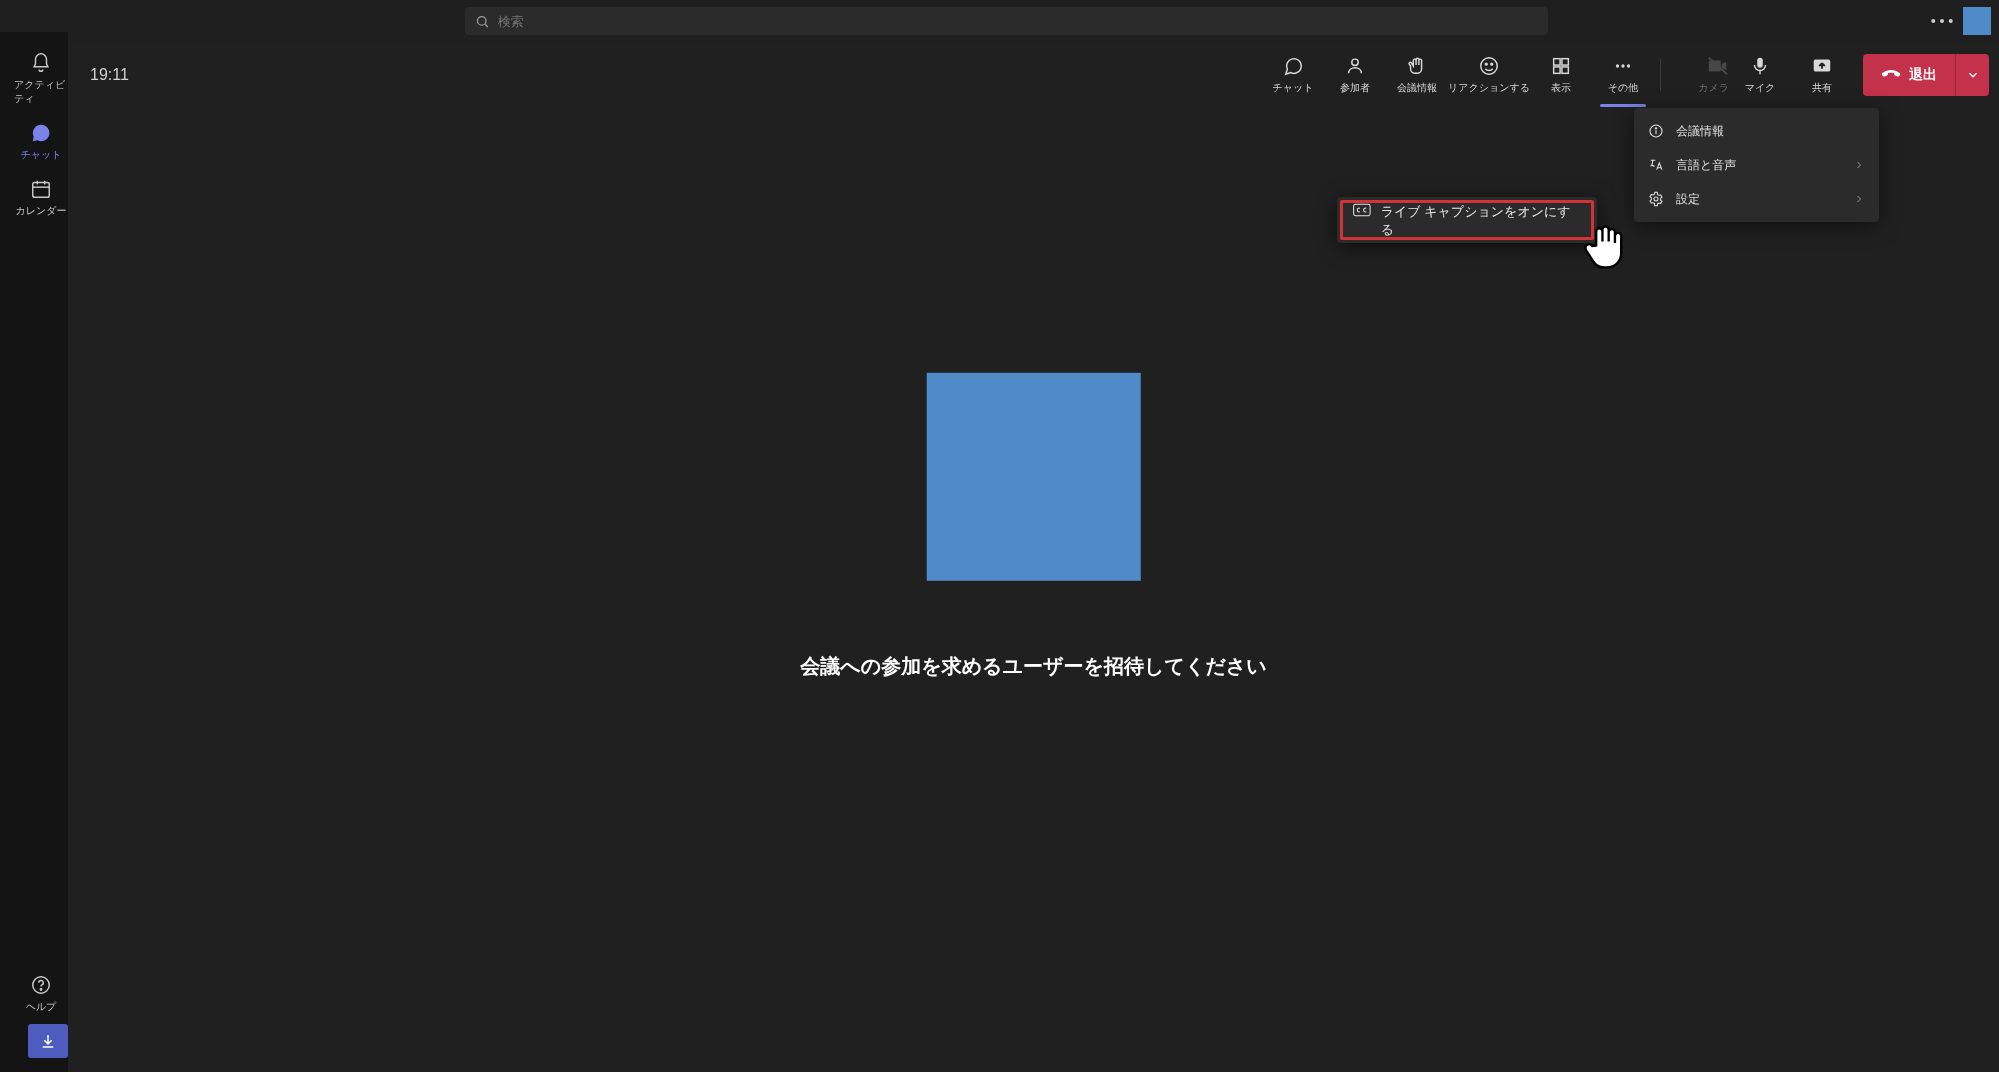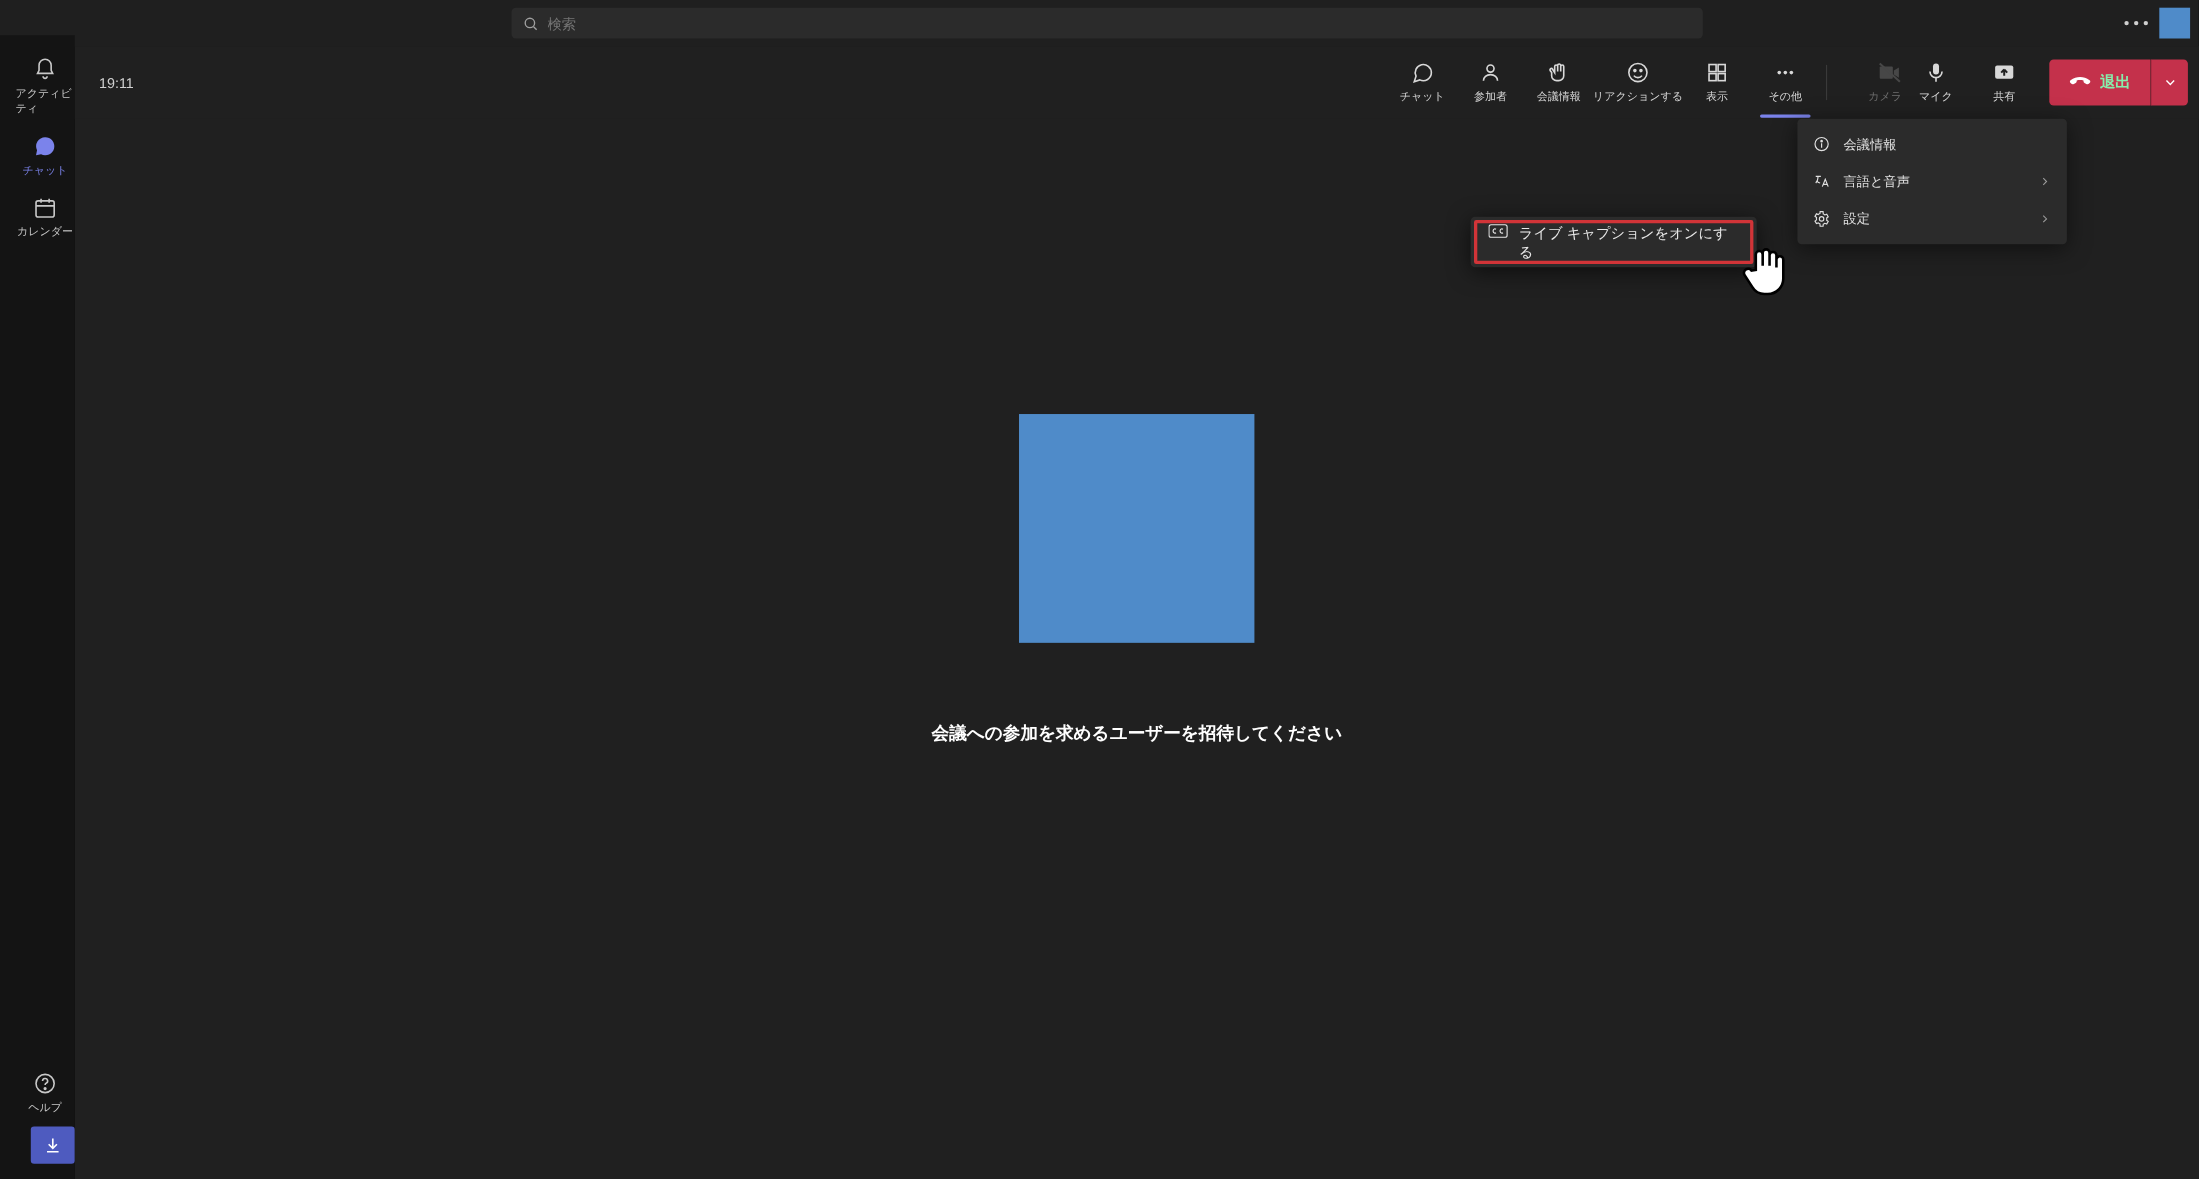--- a/index.html
+++ b/index.html
@@ -19,52 +19,52 @@
 .rail-item svg { width:22px; height:22px; margin-bottom:4px; }
 .rail-item.active { color:#7b83eb; }
 .rail-item.active .chat-bubble { fill:#7b83eb; }
 .rail-spacer { flex:1; }
 .rail-download { width:40px; height:34px; background:#4e5bbf; border-radius:3px; display:flex; align-items:center; justify-content:center; margin-bottom:14px; cursor:pointer; }
 .rail-download svg { width:18px; height:18px; }
 
 
 .meeting { position:absolute; top:42px; left:68px; right:0; bottom:0; background:#202020; }
 .meeting-bar { height:66px; display:flex; align-items:center; padding:0 10px 0 22px; background:#202020; }
-.time { color:#d0d0d0; font-size:13px; }
+.time { color:#d0d0d0; font-size:16px; }
 .bar-spacer { flex:1; }
 .bar-btn { display:flex; flex-direction:column; align-items:center; justify-content:center; width:62px; height:52px; color:#d8d8d8; cursor:pointer; font-size:10px; position:relative; }
 .bar-btn.wide { width:82px;font-family:Liberation Serif, serif; }
 .bar-btn svg { width:22px; height:22px; margin-bottom:4px; }
 .bar-btn.disabled { color:#6e6e6e;align-items:flex-end; }
 .bar-btn.disabled svg { opacity:0.5; }
 .bar-btn.active::after { content:""; position:absolute; bottom:-6px; left:8px; right:8px; height:3px; background:#7b83eb; border-radius:2px; }
 .vdiv { width:1px; height:32px; background:#3a3a3a; margin:0 6px; }
 .leave-wrap { display:flex; height:42px; margin-left:10px; }
-.leave-btn { background:#c4314b; color:#86efac; display:flex; align-items:center; justify-content:center; padding:0 18px; font-size:14px; font-weight:600; border-top-left-radius:4px; border-bottom-left-radius:4px; cursor:pointer; }
+.leave-btn { background:#c4314b; color:#ffffff; display:flex; align-items:center; justify-content:center; padding:0 18px; font-size:14px; font-weight:600; border-top-left-radius:4px; border-bottom-left-radius:4px; cursor:pointer; }
 .leave-btn svg { width:20px; height:20px; margin-right:8px; }
 .leave-drop { background:#c4314b; width:34px; display:flex; align-items:center; justify-content:center; border-left:1px solid #9e2238; border-top-right-radius:4px; border-bottom-right-radius:4px; cursor:pointer; }
 .leave-drop svg { width:14px; height:14px; color:#fff; }
 
 
 .menu { position:absolute; top:66px; background:#2b2b2b; border-radius:4px; box-shadow:0 4px 20px rgba(0,0,0,.5); padding:6px 0; }
 .menu-right { right:120px; width:245px; }
 .menu-row { height:34px; display:flex; align-items:center; padding:0 14px; color:#e0e0e0; font-size:12px; cursor:pointer; }
 .menu-row svg { width:16px; height:16px; margin-right:12px; }
 .menu-row .chev { margin-left:auto; margin-right:0; width:12px; height:12px; color:#9a9a9a; }
 
 .callout { position:absolute; top:155px; right:402px; width:260px; background:#2b2b2b; border-radius:4px; box-shadow:0 4px 20px rgba(0,0,0,.6); padding:3px; }
 .callout-inner { border:3px solid #d13438; border-radius:2px; display:flex; align-items:flex-start; height:40px; padding:0 10px; color:#e8e8e8; font-size:13px; cursor:pointer; }
 .callout-inner svg { width:18px; height:14px; margin-right:10px; }
 
 .cursor { position:absolute; top:180px; right:370px; width:50px; height:50px; pointer-events:none; }
 
 
 .center { position:absolute; top:50%; left:50%; transform:translate(-50%,-60%); display:flex; flex-direction:column; align-items:center; }
 .avatar-big { width:214px; height:208px; background:#4f8bc9; }
-.invite-text { margin-top:72px; color:#ffffff; font-size:16px; font-weight:600; }
+.invite-text { margin-top:72px; color:#ffffff; font-size:20px; font-weight:600; }
 
 </style>
 </head>
 <body>
 
 <div class="titlebar">
   <div class="search-wrap">
     <svg viewBox="0 0 24 24" fill="none" stroke="currentColor" stroke-width="2">
         <circle cx="11" cy="11" r="7"></circle>
         <line x1="21" y1="21" x2="16.5" y2="16.5"></line>

